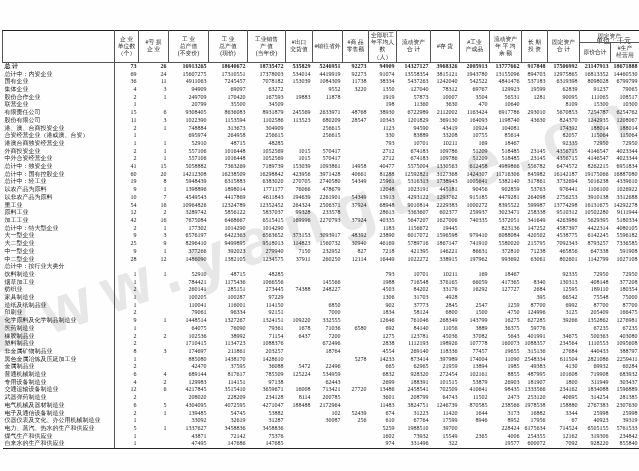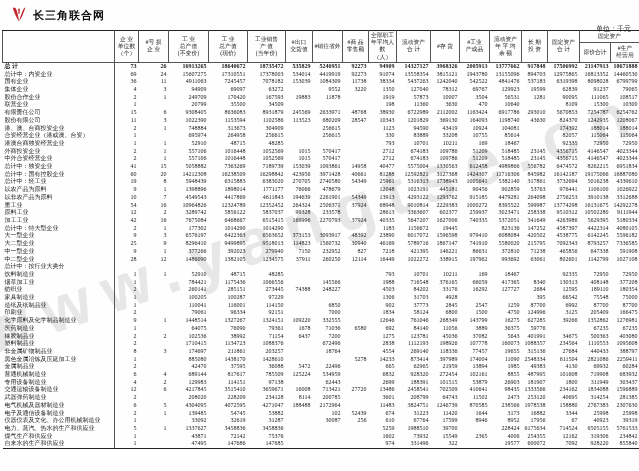--- a/index.html
+++ b/index.html
@@ -3,21 +3,21 @@
 <meta charset="utf-8">
 <style>
   html,body{margin:0;padding:0;background:#e8e8e8;}
   .page{position:relative;width:639px;height:471px;background:#fefefe;overflow:hidden;
         font-family:"Liberation Serif","DejaVu Serif",serif;color:#1a1a1a;}
   .brand{position:absolute;left:10px;top:6px;display:flex;align-items:center;gap:5px;}
   .brand .logo{width:18px;height:18px;}
   .brand .site{font-size:11px;font-weight:bold;letter-spacing:1px;color:#111;}
   .title{position:absolute;left:0;right:0;top:8px;text-align:center;font-size:13px;
          font-weight:bold;letter-spacing:3px;}
-  .unit{position:absolute;right:8px;top:24px;font-size:7px;margin-left:12px;}
+  .unit{position:absolute;right:8px;top:36px;font-size:7px;margin-left:12px;}
   .watermark{position:absolute;left:-30px;top:300px;width:820px;font-size:64px;font-weight:bold;
              color:rgba(150,150,150,0.22);letter-spacing:14px;transform:rotate(-19deg);
              transform-origin:left top;white-space:nowrap;pointer-events:none;
              font-family:"Liberation Sans","DejaVu Sans",sans-serif;}
   table{position:absolute;left:2px;top:30px;width:635px;border-collapse:collapse;table-layout:fixed;}
   thead th{border:1px solid #555;font-weight:normal;font-size:5.8px;line-height:1.25;
            padding:1px 0;text-align:center;vertical-align:middle;white-space:pre-line;}
   thead tr:first-child th{border-top:1.5px solid #222;}
   tbody td{font-size:6px;height:7.7px;line-height:7.7px;padding:0 2px 0 0;text-align:right;
            white-space:nowrap;overflow:hidden;}
@@ -25,28 +25,20 @@
   tbody tr.b td{font-weight:bold;}
   tbody tr:last-child td{border-bottom:1.5px solid #222;}
   .ind0{padding-left:4px;}  .ind1{padding-left:20px;}  .ind2{padding-left:30px;}
 </style>
 </head>
 <body>
 
 <div class="page">
   <div class="watermark">www.yangtse.cn</div>
 
-  <div class="brand">
-    <svg class="logo" viewBox="0 0 20 20">
-      <path d="M3 2 C5 8 7 13 10 17 C9 10 8 5 6 2 Z" fill="#c0282d"></path>
-      <path d="M17 2 C15 8 13 13 10 17 C12 10 14 5 16 2 Z" fill="#c0282d"></path>
-      <path d="M9 3 L11 3 L10.5 9 L9.5 9 Z" fill="#c0282d"></path>
-    </svg>
-    <span class="site">长三角联合网</span>
-  </div>
 
   <div class="unit">单位：千元</div>
 
   <table>
     <colgroup id="cols">
         <col style="width:112px">
         <col style="width:24px">
         <col style="width:30px">
         <col style="width:40px">
         <col style="width:39px">

